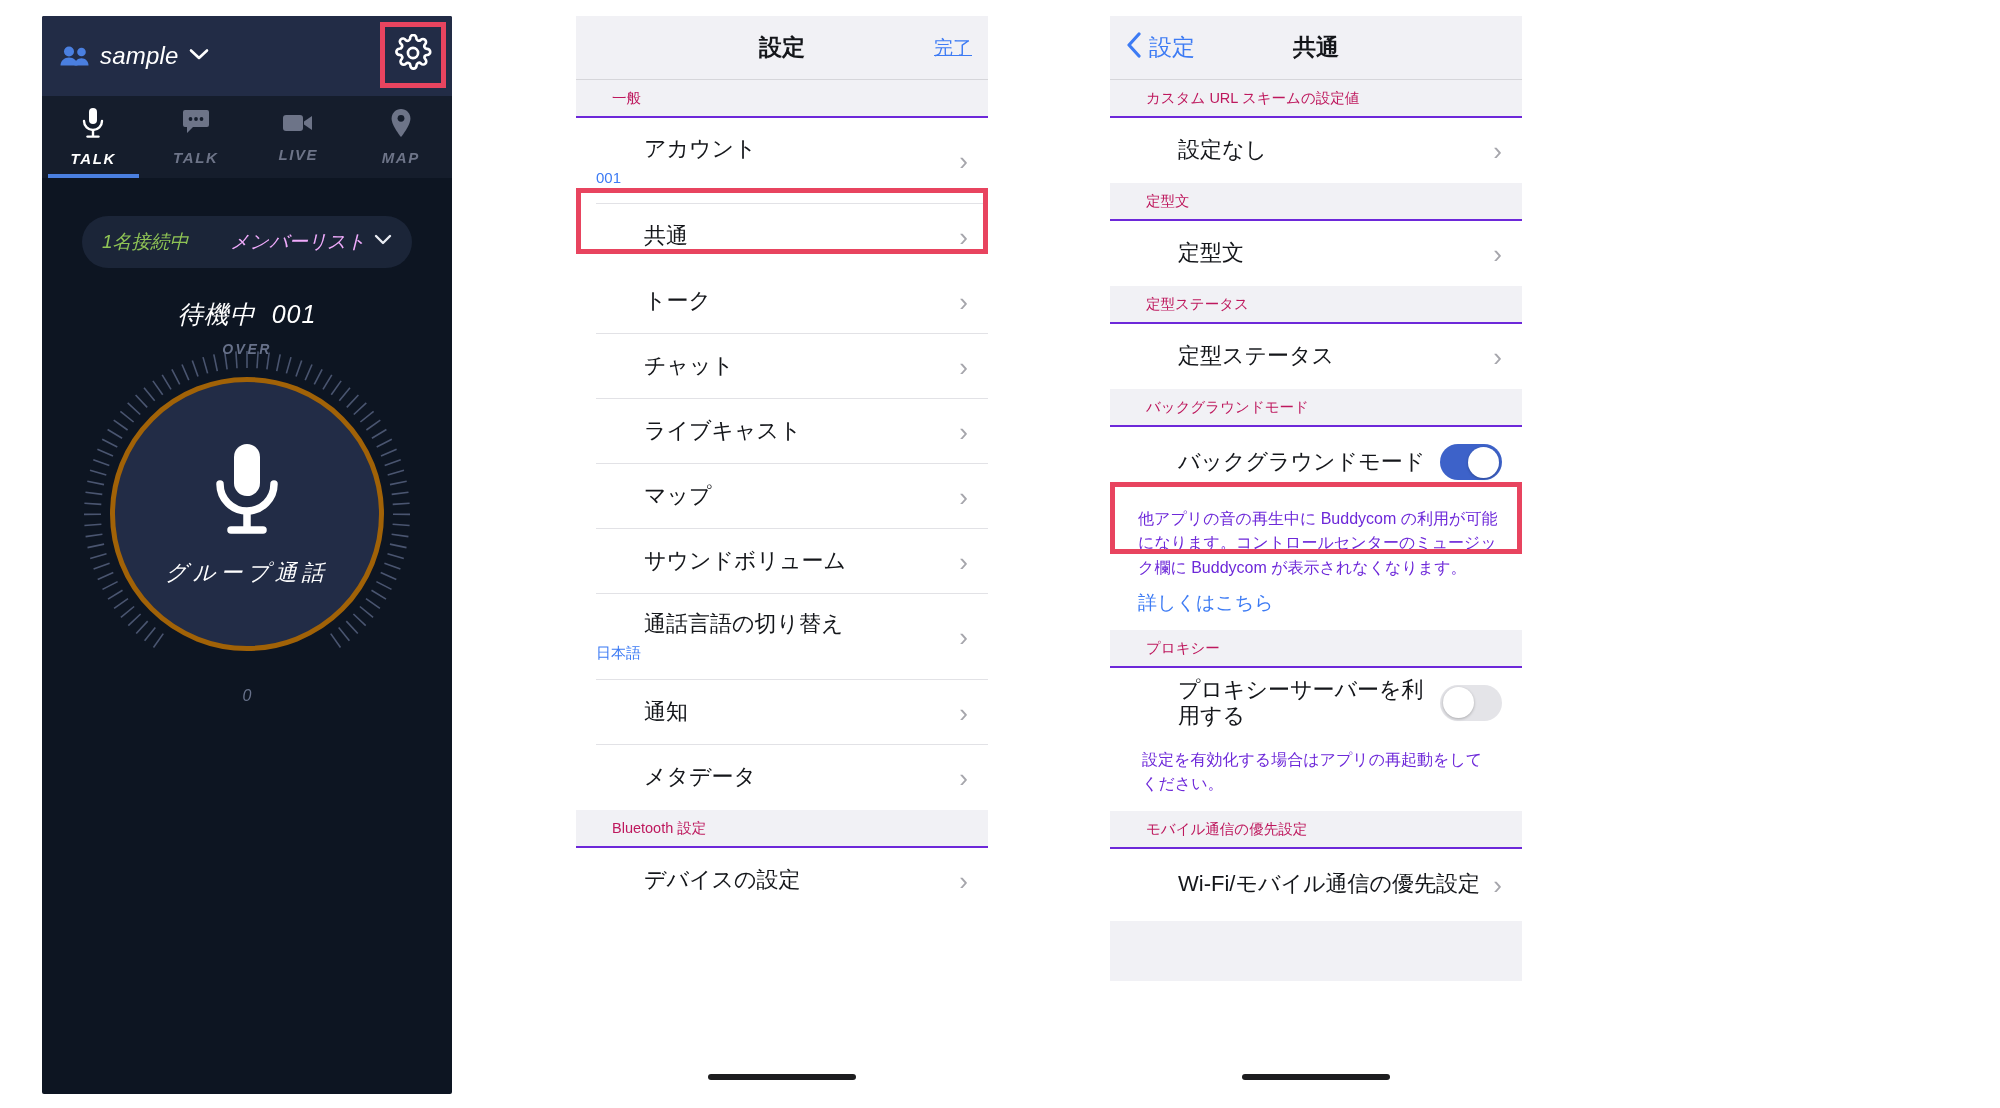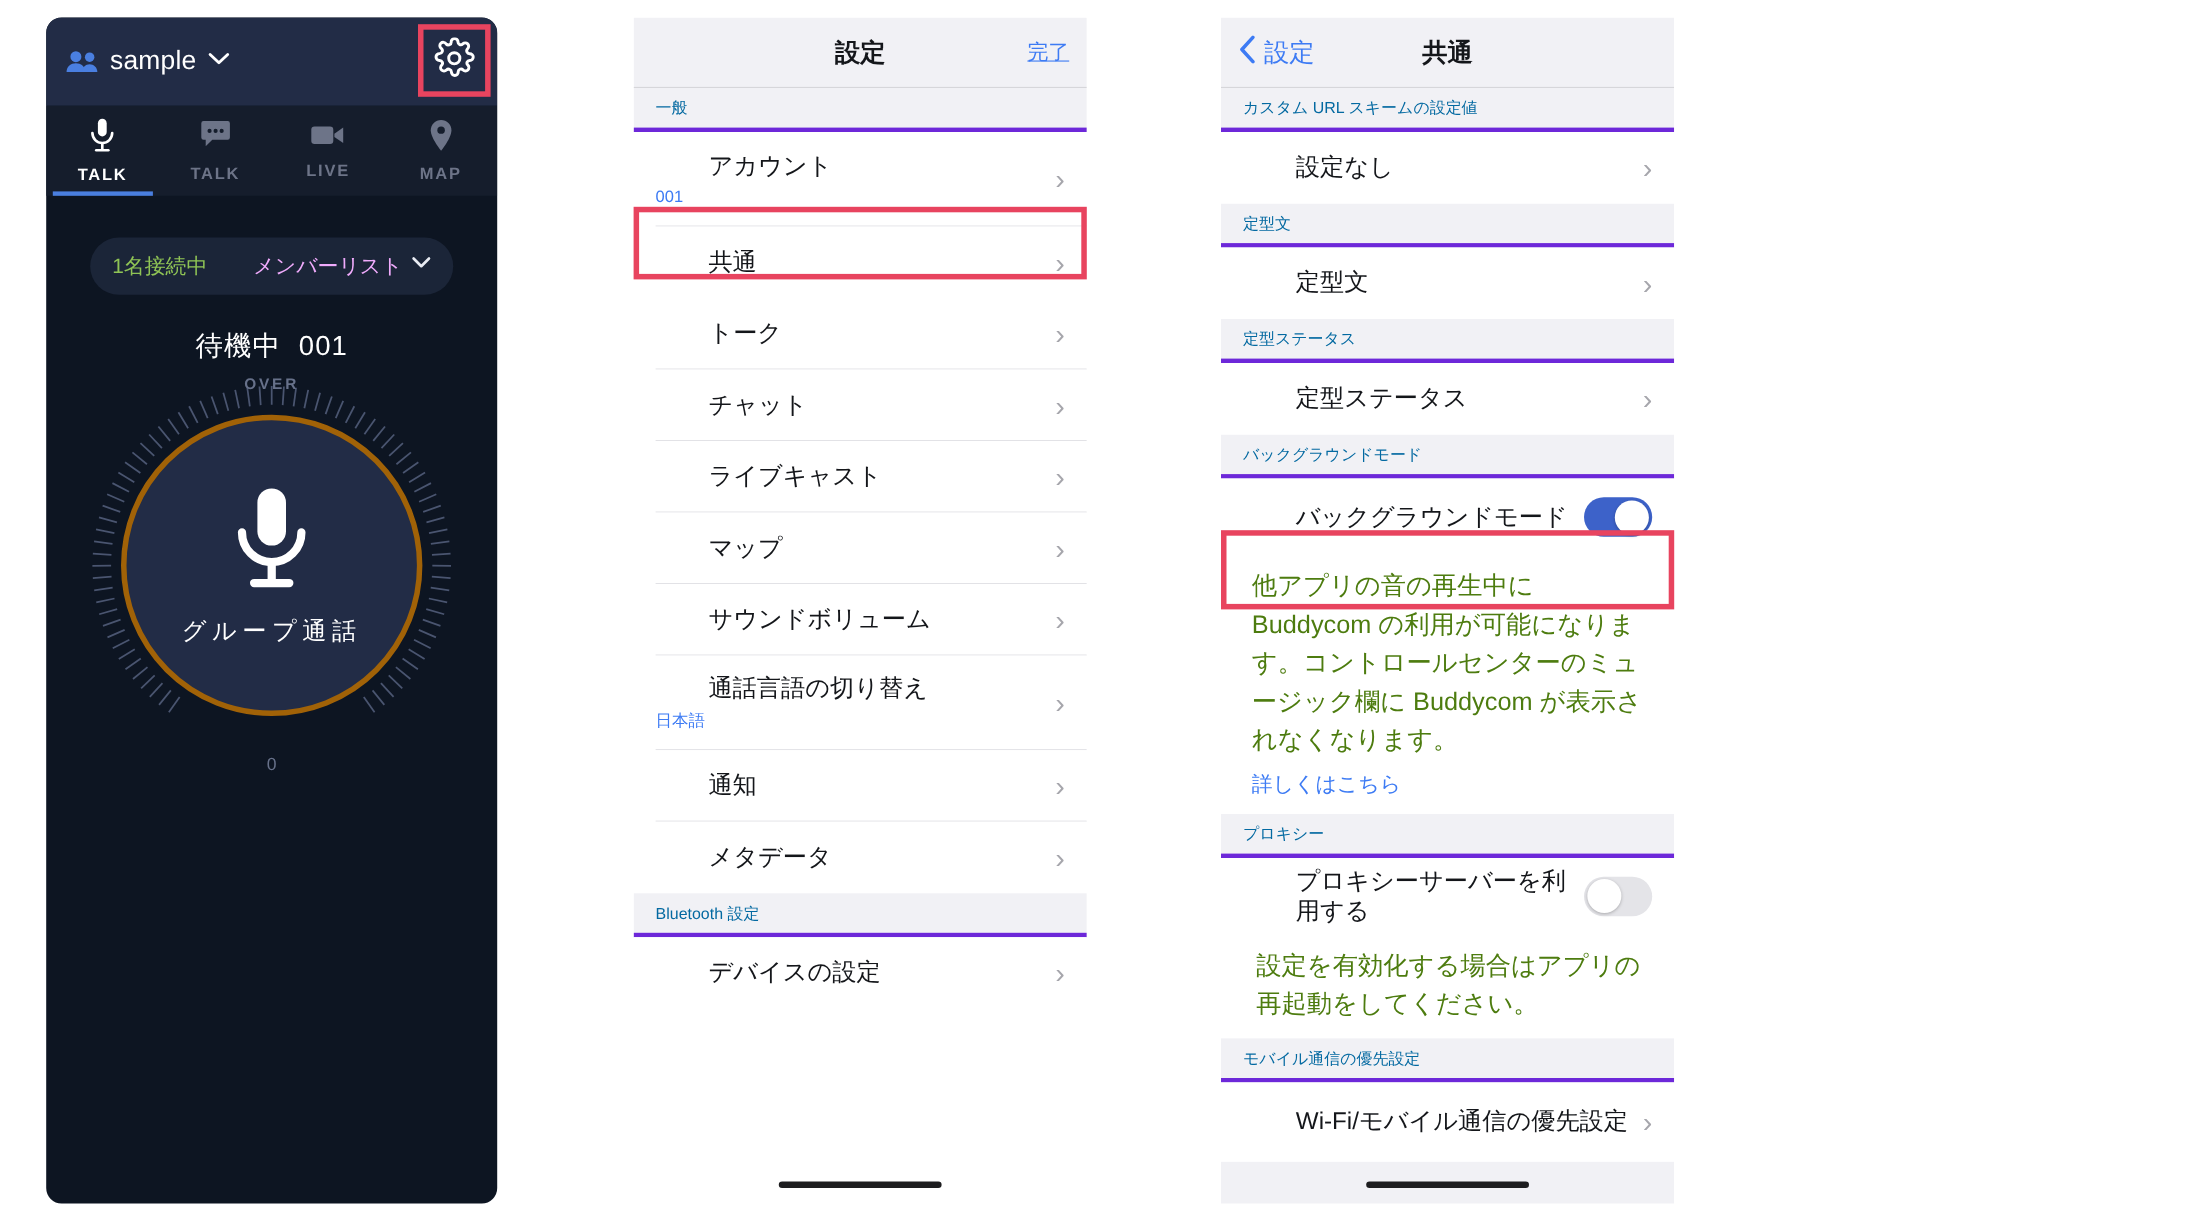--- a/index.html
+++ b/index.html
@@ -20,21 +20,22 @@
     position: absolute;
     background: #ffffff;
     overflow: hidden;
   }
 
   
   #phone1 {
     left: 42px; top: 16px;
     width: 410px; height: 1078px;
     background: #0d1522;
-    border-radius: 14px;
+    border-radius: 2px;
+    font-style: italic;
   }
   .p1-topbar {
     position: relative;
     height: 80px;
     background: #222c46;
     display: flex;
     align-items: center;
     padding: 0 18px;
   }
   .p1-group {
@@ -153,24 +154,24 @@
   .ios-nav-right {
     margin-left: auto; color: #3d7bf4; font-size: 19px; z-index: 2; text-decoration: underline;
   }
   .ios-nav-back {
     display: flex; align-items: center; gap: 7px;
     color: #3d7bf4; font-size: 23px; z-index: 2;
   }
 
   .sec-header {
     background: #f1f1f5;
-    color: #0369a1;
+    color: #be185d;
     font-size: 14.5px;
-    padding: 9px 20px 8px;
-    border-bottom: 4px solid #6d28d9;
+    padding: 9px 36px 8px;
+    border-bottom: 2px solid #6d28d9;
   }
 
   .row {
     background: #ffffff;
     display: flex; align-items: center;
     padding: 0 20px;
     min-height: 65px;
     position: relative;
   }
   .row .row-main { display: flex; flex-direction: column; justify-content:center; }
@@ -186,22 +187,22 @@
   .chev {
     color: #a6a6ac;
     font-size: 26px;
     line-height: 1;
     font-weight: 300;
   }
 
   .note {
     background: #ffffff;
     padding: 10px 24px 4px 28px;
-    font-size: 23px;
-    color: #4d7c0f;
+    font-size: 16px;
+    color: #6d28d9;
     line-height: 1.52;
   }
   .note.indent { padding-left: 32px; }
   .link-row {
     background: #ffffff;
     padding: 6px 24px 14px 28px;
     font-size: 19px;
     color: #3d7bf4;
   }
 

